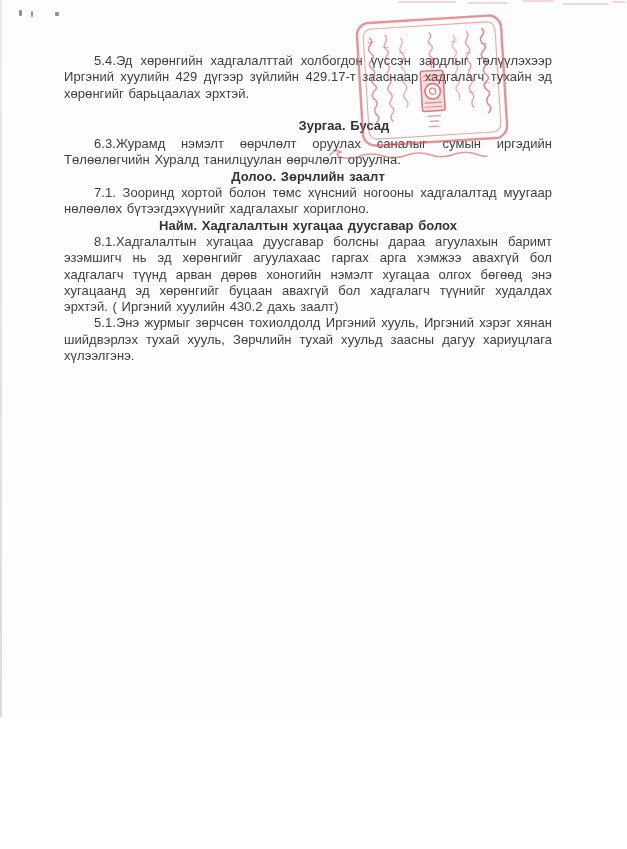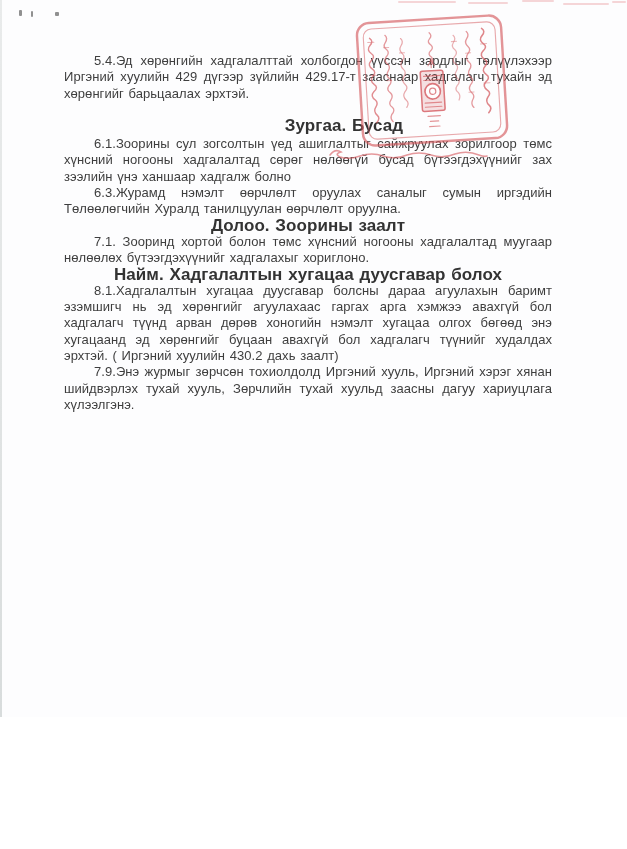--- a/index.html
+++ b/index.html
@@ -20,21 +20,21 @@
     position:absolute; left:64px; top:53px; width:488px;
     color:#3e3e3e;
     font-size:13px; line-height:16.3px;
     text-align: justify;
     letter-spacing: 0.05px;
     word-spacing: 1px;
   }
   .para { margin:0; text-indent:30px; }
   .heading {
     margin:0; font-weight:bold; text-align:center; text-indent:0;
-    font-size:17px; color:#333333;
+    font-size:13px; color:#333333;
   }
   .gap-before { margin-top:16px; }
   .big-gap    { margin-top:19px; }
   .tight-after{ margin-bottom:2px; }
   .shift-right{ transform: translateX(36px); }
 
   .stamp {
     position:absolute; left:356px; top:14px; width:152px; height:132px;
     transform: rotate(-3.5deg);
     opacity: 0.85;
@@ -70,33 +70,32 @@
   <div class="smudge smudge-2"></div>
   <div class="smudge smudge-3"></div>
   <div class="smudge smudge-4"></div>
   <div class="smudge smudge-5"></div>
 
   <div class="textblock">
     <p class="para">5.4.Эд хөрөнгийн хадгалалттай холбогдон үүссэн зардлыг төлүүлэхээр Иргэний хуулийн 429 дүгээр зүйлийн 429.17-т зааснаар хадгалагч тухайн эд хөрөнгийг барьцаалах эрхтэй.</p>
 
     <h3 class="heading gap-before tight-after shift-right">Зургаа. Бусад</h3>
 
-    <p class="para">6.1.Зоорины сул зогсолтын үед ашиглалтыг сайжруулах зорилгоор төмс хүнсний ногооны хадгалалтад сөрөг нөлөөгүй бусад бүтээгдэхүүнийг зах зээлийн үнэ ханшаар хадгалж болно</p>
     <p class="para">6.3.Журамд нэмэлт өөрчлөлт оруулах саналыг сумын иргэдийн Төлөөлөгчийн Хуралд танилцуулан өөрчлөлт оруулна.</p>
 
-    <h3 class="heading">Долоо. Зоорины заалт</h3>
+    <h3 class="heading">Долоо. Зөрчлийн заалт</h3>
 
     <p class="para">7.1. Зооринд хортой болон төмс хүнсний ногооны хадгалалтад муугаар нөлөөлөх бүтээгдэхүүнийг хадгалахыг хориглоно.</p>
 
     <h3 class="heading">Найм. Хадгалалтын хугацаа дуусгавар болох</h3>
 
     <p class="para">8.1.Хадгалалтын хугацаа дуусгавар болсны дараа агуулахын баримт эзэмшигч нь эд хөрөнгийг агуулахаас гаргах арга хэмжээ авахгүй бол хадгалагч түүнд арван дөрөв хоногийн нэмэлт хугацаа олгох бөгөөд энэ хугацаанд эд хөрөнгийг буцаан авахгүй бол хадгалагч түүнийг худалдах эрхтэй. ( Иргэний хуулийн 430.2 дахь заалт)</p>
 
 
-    <p class="para">7.9.Энэ журмыг зөрчсөн тохиолдолд Иргэний хууль, Иргэний хэрэг хянан шийдвэрлэх тухай хууль, Зөрчлийн тухай хуульд заасны дагуу хариуцлага хүлээлгэнэ.</p>
+    <p class="para">5.1.Энэ журмыг зөрчсөн тохиолдолд Иргэний хууль, Иргэний хэрэг хянан шийдвэрлэх тухай хууль, Зөрчлийн тухай хуульд заасны дагуу хариуцлага хүлээлгэнэ.</p>
   </div>
 
   <svg class="stamp" viewBox="0 0 146 128" xmlns="http://www.w3.org/2000/svg">
     <g stroke="#d4595e" fill="none" stroke-linecap="round">
 
       <rect x="3" y="5" width="140" height="119" rx="12" stroke-width="2.4" opacity="0.75"></rect>
       <rect x="9" y="11" width="128" height="107" rx="8" stroke-width="1.1" opacity="0.6"></rect>
 
       <path d="M15,20 q4,3 0,7 q-4,4 1,8 q4,3 -1,7 q-4,4 1,8 q4,3 0,7 q-4,4 1,8 q4,3 -1,7 q-4,4 1,8 q3,3 0,7 q-3,4 1,8 q3,3 -1,7" stroke-width="1.4" opacity="0.8"></path>
       <path d="M30,18 q3,3 0,7 q-3,4 1,7 q3,3 -1,7 q-3,4 1,7 q3,3 0,7 q-3,4 1,7 q3,3 -1,7 q-3,4 1,7 q3,3 0,7 q-3,4 1,7 q3,3 -1,7 q-2,4 1,7" stroke-width="1.3" opacity="0.7"></path>

